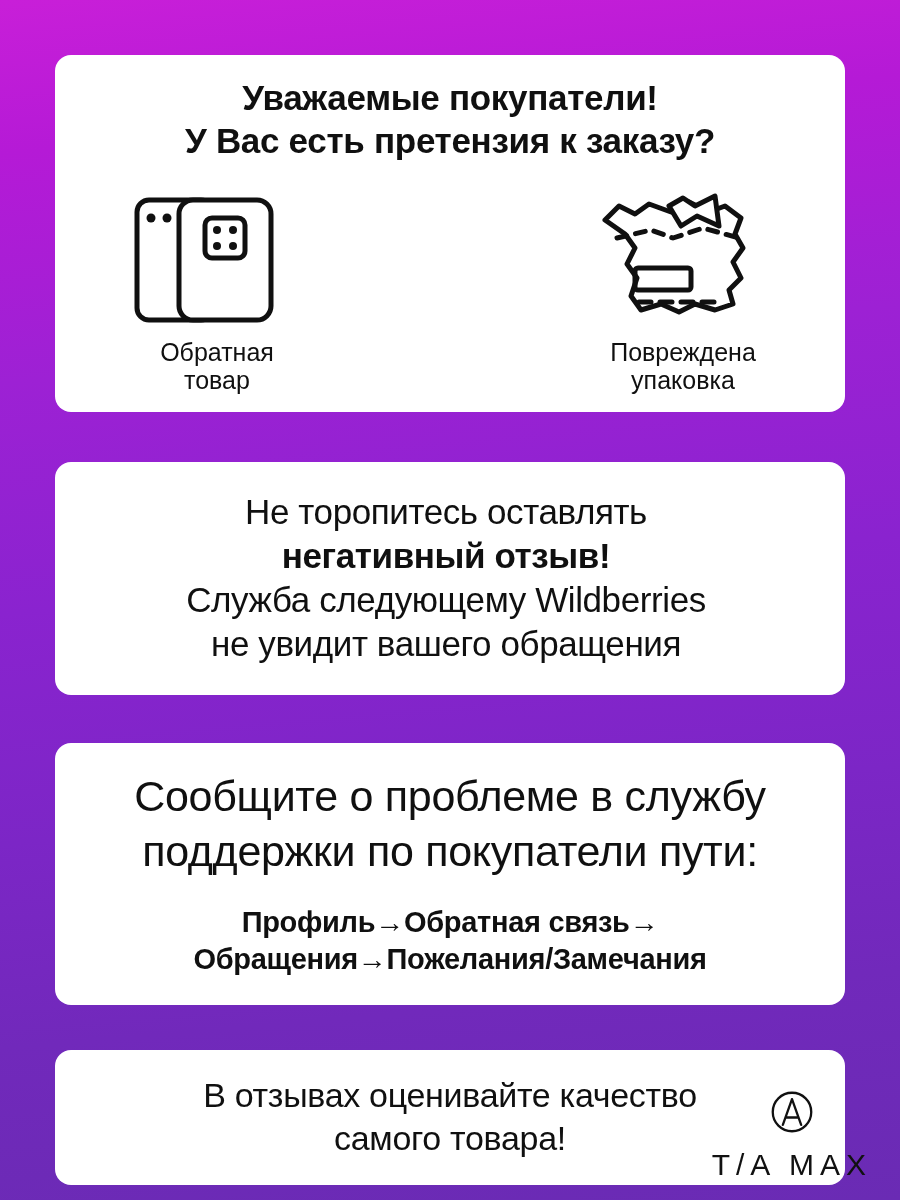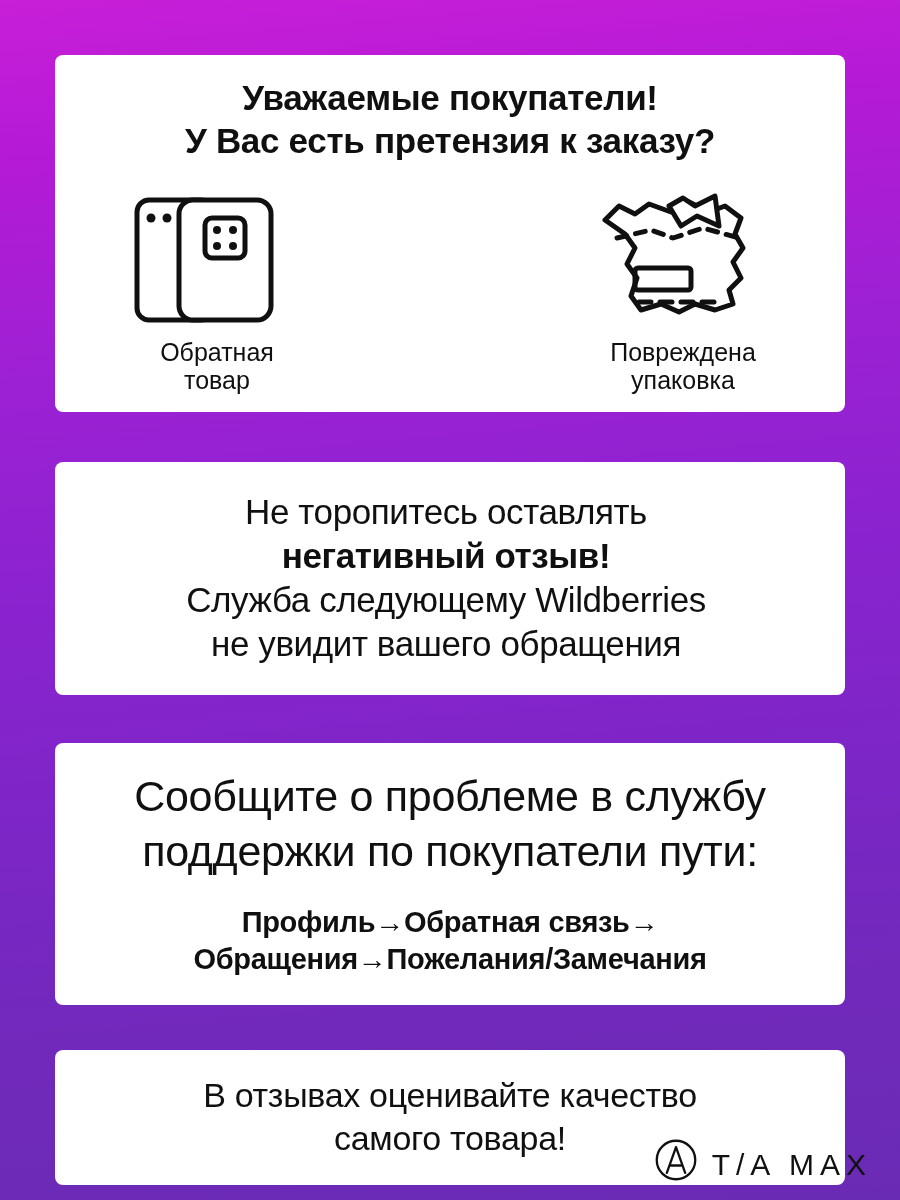--- a/index.html
+++ b/index.html
@@ -18,21 +18,21 @@
     position: absolute;
     inset: 0;
     display: flex;
     flex-direction: column;
     align-items: center;
     padding-top: 55px;
     box-sizing: border-box;
   }
   .card {
     background: #ffffff;
-    border-radius: 8px;
+    border-radius: 16px;
     width: 790px;
     box-sizing: border-box;
     text-align: center;
     color: #101010;
   }
 
   
   .card-claim {
     padding: 22px 24px 18px 24px;
   }
@@ -108,22 +108,23 @@
     line-height: 1.25;
     letter-spacing: -0.3px;
   }
 
   
   .logo-row {
     position: absolute;
     right: 28px;
     bottom: 18px;
     display: flex;
-    align-items: flex-end;
+    align-items: center;
     gap: 14px;
+    flex-direction: column;
   }
   .logo-mark {
     width: 44px;
     height: 44px;
   }
   .logo-text {
     font-size: 30px;
     letter-spacing: 6px;
     color: #111;
     font-weight: 500;

